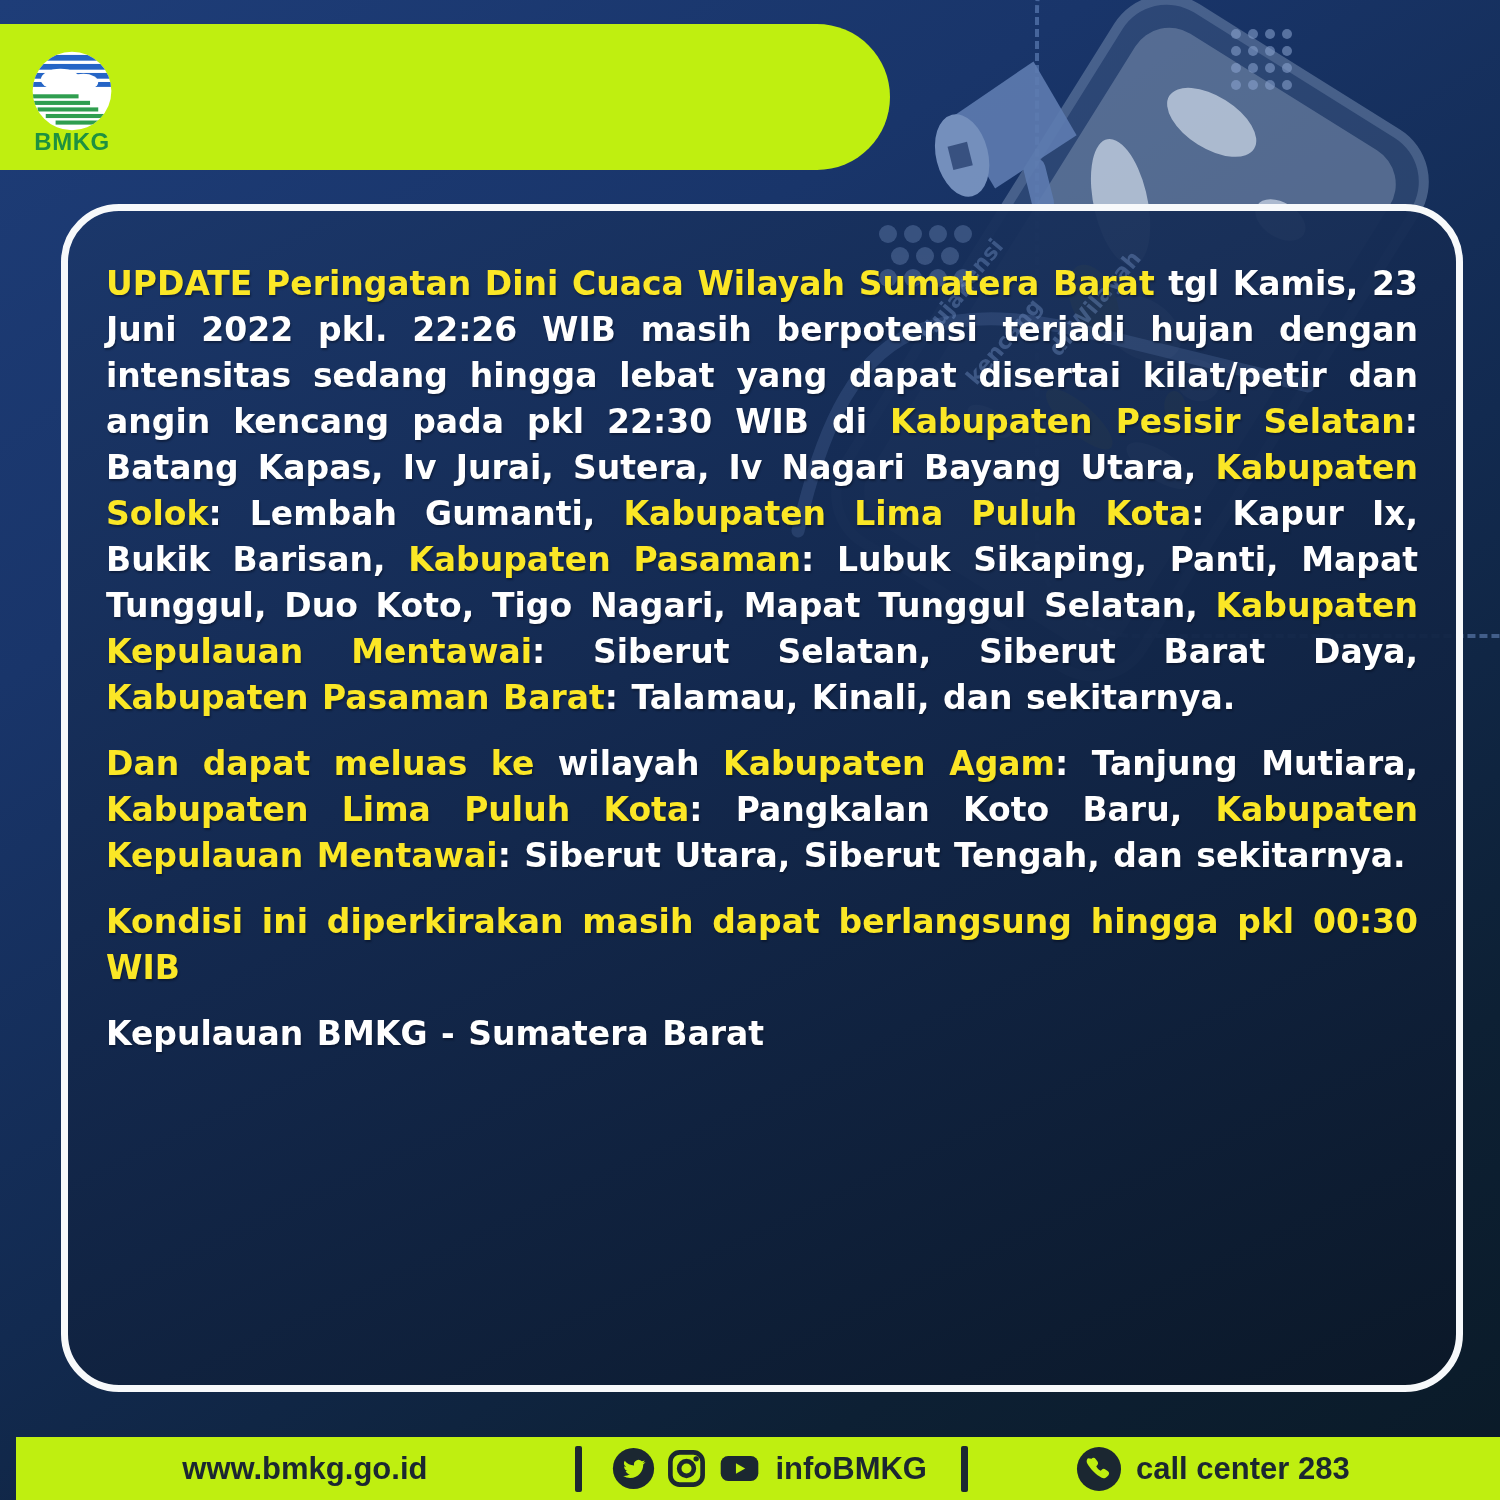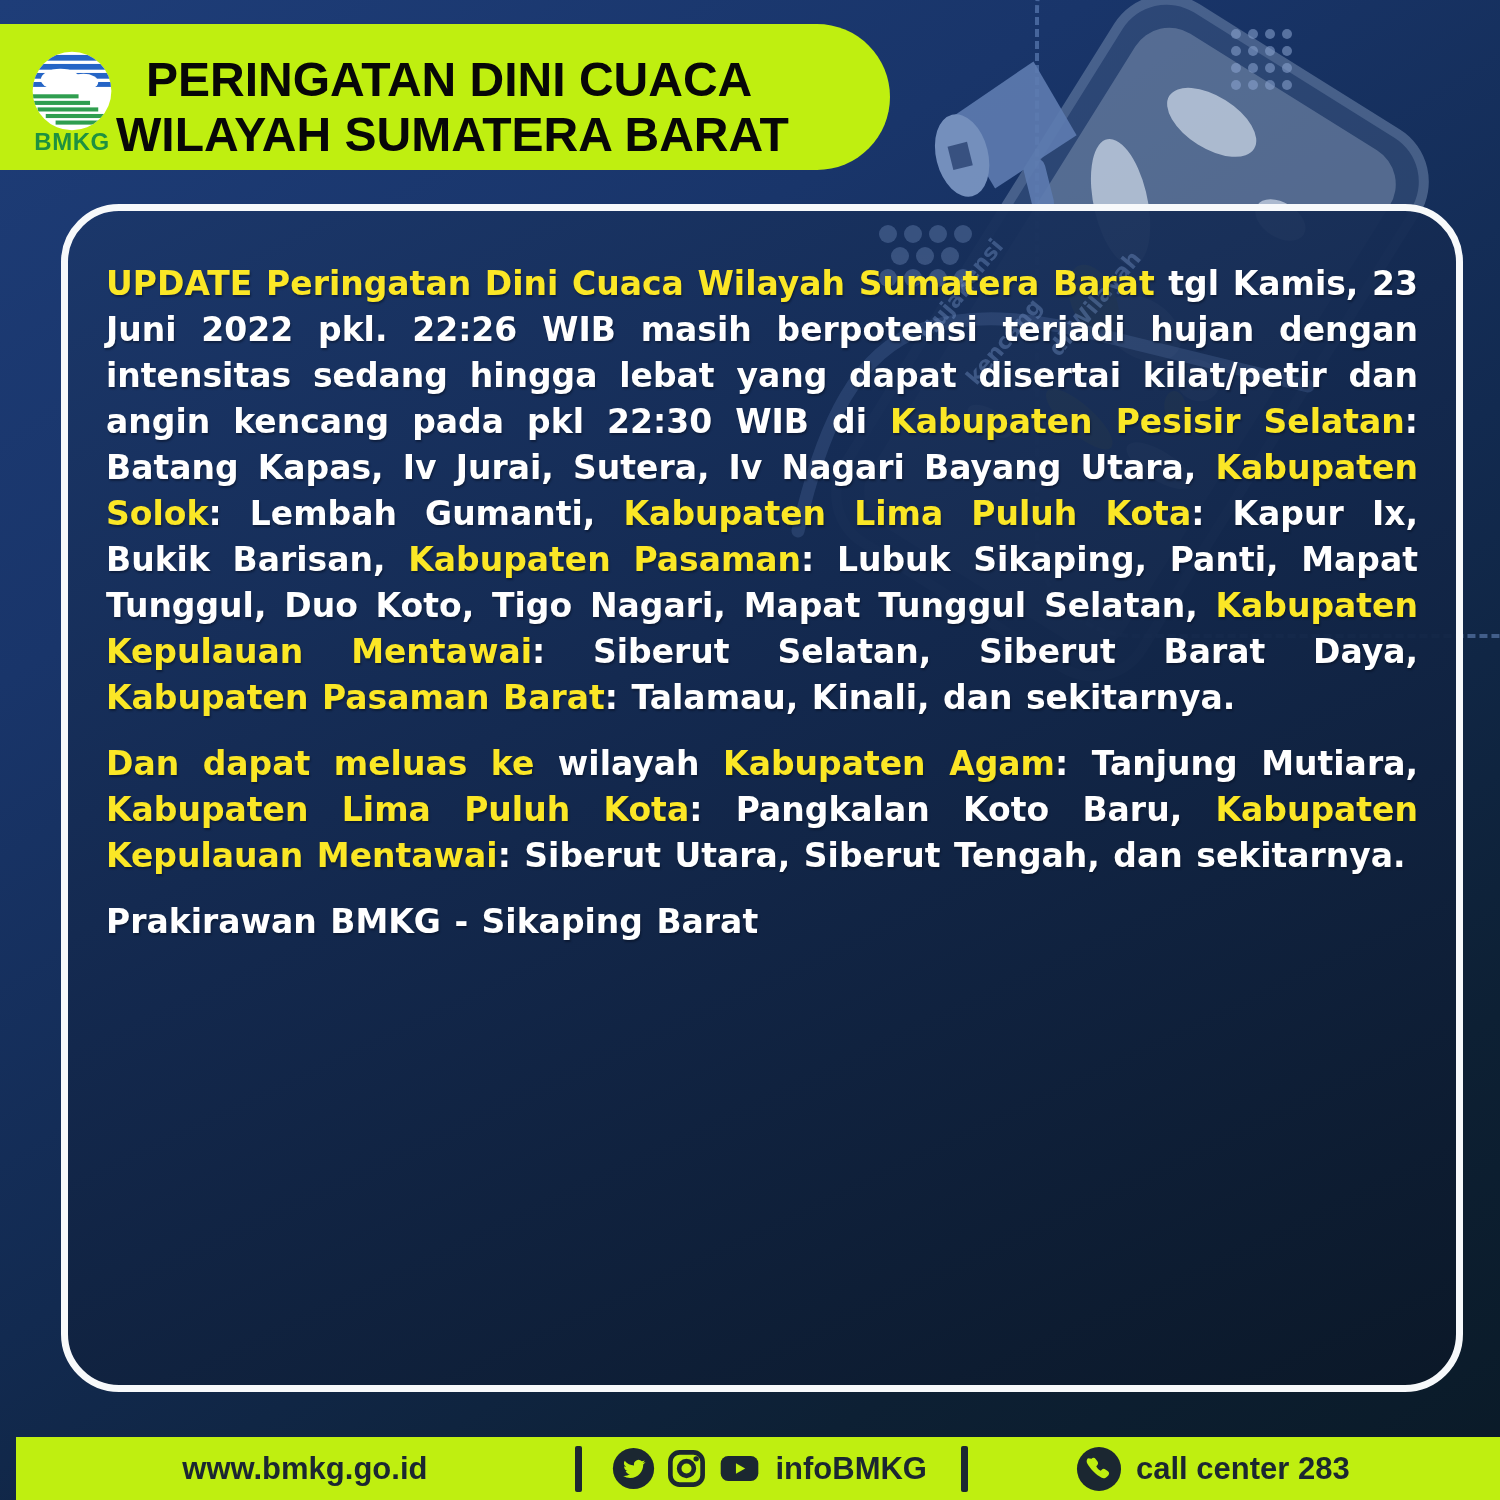--- a/index.html
+++ b/index.html
@@ -163,24 +163,20 @@
           <rect x="0" y="54" width="58" height="5"></rect>
           <rect x="0" y="62" width="72" height="5"></rect>
           <rect x="8" y="70" width="74" height="5"></rect>
           <rect x="18" y="78" width="72" height="5"></rect>
           <rect x="30" y="86" width="66" height="5"></rect>
         </g>
       </g>
     </svg>
     <div class="logo-text">BMKG</div>
   </div>
-  <div class="titles">
-    <div class="line1">PERINGATAN DINI CUACA</div>
-    <div class="line2">WILAYAH SUMATERA BARAT</div>
-  </div>
 </div>
 
 <div class="panel">
 
   <svg class="ghost-corner" width="560" height="330">
     <path d="M30 320 C 55 210 90 140 155 118 C 210 100 270 108 340 126 L 540 175" stroke="rgba(95,125,180,0.30)" stroke-width="13" fill="none" stroke-linecap="round"></path>
   </svg>
   <svg class="honeycomb" width="120" height="90">
     <g fill="rgba(130,158,205,0.40)">
       <circle cx="20" cy="15" r="9"></circle>
@@ -197,21 +193,22 @@
     </g>
   </svg>
   <span class="watermark" style="left:880px;top:42px;">tensi</span>
   <span class="watermark" style="left:842px;top:86px;">Hujan</span>
   <span class="watermark" style="left:884px;top:118px;">kencang</span>
   <span class="watermark" style="left:962px;top:80px;">di Wilayah</span>
 
   <div class="alert-body">
     <p><span class="seg-highlight">UPDATE Peringatan Dini Cuaca Wilayah Sumatera Barat</span><span class="seg-normal"> tgl Kamis, 23 Juni 2022 pkl. 22:26 WIB masih berpotensi terjadi hujan dengan intensitas sedang hingga lebat yang dapat disertai kilat/petir dan angin kencang pada pkl 22:30 WIB di </span><span class="seg-highlight">Kabupaten Pesisir Selatan</span><span class="seg-normal">: Batang Kapas, Iv Jurai, Sutera, Iv Nagari Bayang Utara, </span><span class="seg-highlight">Kabupaten Solok</span><span class="seg-normal">: Lembah Gumanti, </span><span class="seg-highlight">Kabupaten Lima Puluh Kota</span><span class="seg-normal">: Kapur Ix, Bukik Barisan, </span><span class="seg-highlight">Kabupaten Pasaman</span><span class="seg-normal">: Lubuk Sikaping, Panti, Mapat Tunggul, Duo Koto, Tigo Nagari, Mapat Tunggul Selatan, </span><span class="seg-highlight">Kabupaten Kepulauan Mentawai</span><span class="seg-normal">: Siberut Selatan, Siberut Barat Daya, </span><span class="seg-highlight">Kabupaten Pasaman Barat</span><span class="seg-normal">: Talamau, Kinali, dan sekitarnya.</span></p>
     <p><span class="seg-highlight">Dan dapat meluas ke</span><span class="seg-normal"> wilayah </span><span class="seg-highlight">Kabupaten Agam</span><span class="seg-normal">: Tanjung Mutiara, </span><span class="seg-highlight">Kabupaten Lima Puluh Kota</span><span class="seg-normal">: Pangkalan Koto Baru, </span><span class="seg-highlight">Kabupaten Kepulauan Mentawai</span><span class="seg-normal">: Siberut Utara, Siberut Tengah, dan sekitarnya.</span></p>
-    <p class="signature">Prakirawan BMKG - Sikaping Barat</p>
+    <p><span class="seg-highlight">Kondisi ini diperkirakan masih dapat berlangsung hingga pkl 00:30 WIB</span></p>
+    <p class="signature">Kepulauan BMKG - Sumatera Barat</p>
   </div>
 </div>
 
 <div class="footer">
   <span class="f-site">www.bmkg.go.id</span>
   <span class="fsep sep1"></span>
   <span class="icon-row">
     <svg class="f-icon" viewBox="0 0 24 24">
       <circle cx="12" cy="12" r="11.5" fill="#1b2731"></circle>
       <path fill="#bfef10" d="M18.6 8.4c-.45.2-.95.34-1.45.4.52-.31.92-.81 1.11-1.4-.49.29-1.03.5-1.61.62a2.55 2.55 0 0 0-4.34 2.32A7.2 7.2 0 0 1 7.1 7.7a2.54 2.54 0 0 0 .79 3.4c-.41-.01-.81-.13-1.15-.31v.03c0 1.23.88 2.26 2.04 2.5-.21.06-.44.09-.67.09-.16 0-.33-.02-.48-.05.33 1.01 1.26 1.75 2.38 1.77a5.12 5.12 0 0 1-3.16 1.09c-.2 0-.41-.01-.61-.04a7.22 7.22 0 0 0 3.91 1.15c4.69 0 7.26-3.89 7.26-7.26v-.33c.5-.36.93-.81 1.27-1.32z"></path>

